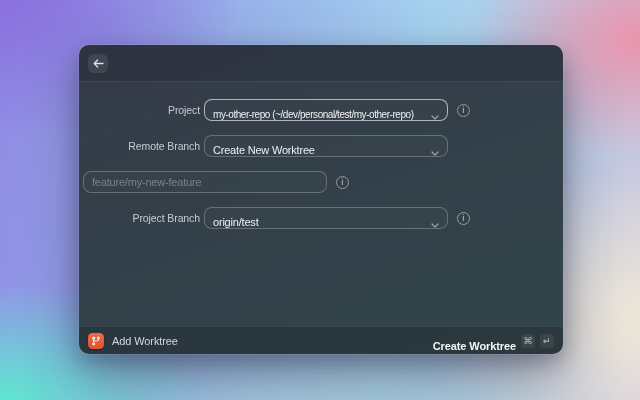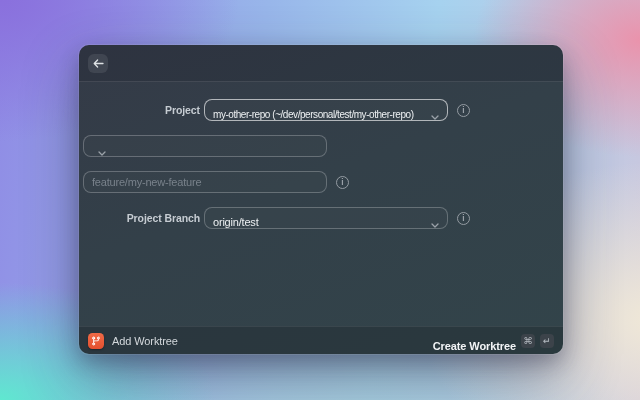--- a/index.html
+++ b/index.html
@@ -38,21 +38,21 @@
     background: rgba(255,255,255,0.09);
     display: flex; align-items: center; justify-content: center;
     cursor: default;
   }
 
   .body { flex: 1 1 auto; padding-top: 17px; }
 
   .row { display: flex; align-items: center; height: 22px; margin-bottom: 14px; }
   .row-label {
     flex: 0 0 121px; text-align: right; padding-right: 0;
-    font-size: 10.5px; font-weight: 700; color: #c6ccd2; letter-spacing: -0.1px;
+    font-size: 10.5px; font-weight: 400; color: #c6ccd2; letter-spacing: -0.1px;
   }
   .control {
     margin-left: 4px; width: 244px; height: 22px;
     border: 1px solid rgba(255,255,255,0.24); border-radius: 8px;
     background: rgba(255,255,255,0.015);
     display: flex; align-items: flex-end; padding: 0 8px;
     color: #edf0f2; font-size: 11px; letter-spacing: -0.2px;
   }
   .control .value {
     flex: 1 1 auto; white-space: nowrap; overflow: hidden; text-overflow: ellipsis;
@@ -125,21 +125,23 @@
         <span class="chevron">
           <svg width="8" height="5" viewBox="0 0 8 5" fill="none">
               <path d="M1 1l3 3 3-3" stroke="currentColor" stroke-width="1.3" stroke-linecap="round" stroke-linejoin="round"></path>
             </svg>
         </span>
       </div>
       <span class="info-icon">i</span>
     </div>
 
     <div class="row">
+      <div class="row-label">Remote Branch</div>
       <div class="control">
+        <span class="value">Create New Worktree</span>
         <span class="chevron">
           <svg width="8" height="5" viewBox="0 0 8 5" fill="none">
               <path d="M1 1l3 3 3-3" stroke="currentColor" stroke-width="1.3" stroke-linecap="round" stroke-linejoin="round"></path>
             </svg>
         </span>
       </div>
       <span class="info-spacer"></span>
     </div>
 
     <div class="row">

